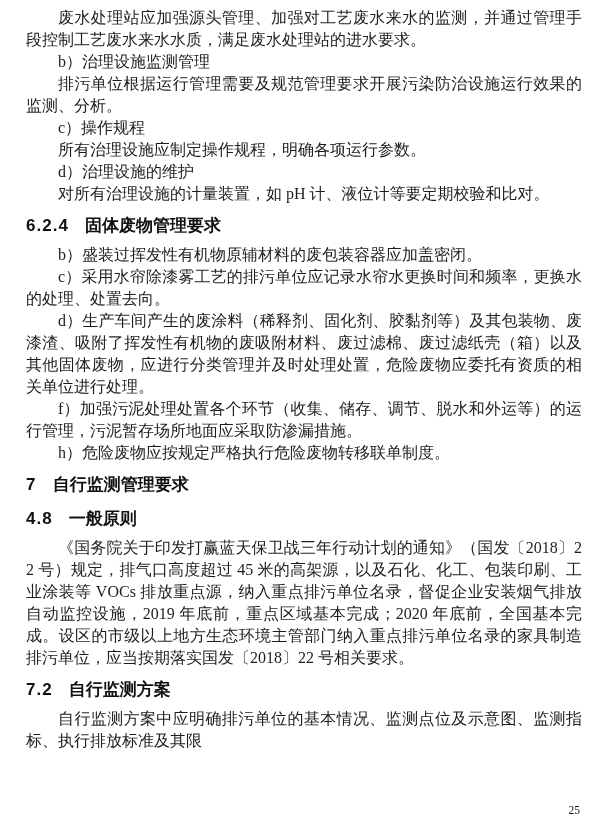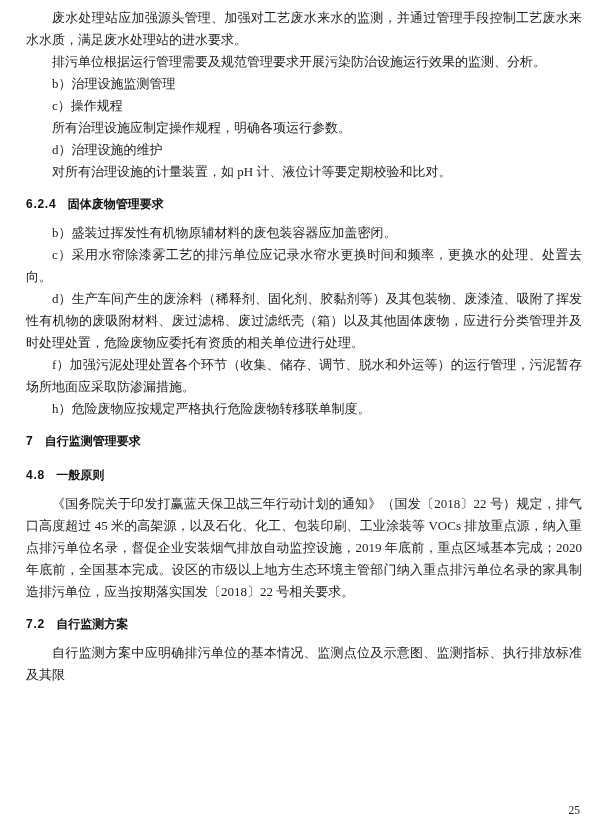--- a/index.html
+++ b/index.html
@@ -13,31 +13,31 @@
     height: 840px;
     background: #ffffff;
     box-sizing: border-box;
     padding: 7px 26px 0 26px;
     overflow: hidden;
     color: #1d1d1d;
   }
   .body-p {
     margin: 0;
     font-family: "Liberation Serif", "DejaVu Serif", serif;
-    font-size: 13px;
+    font-size: 16px;
     line-height: 22px;
     text-align: justify;
     text-indent: 2em;
     color: #1d1d1d;
     word-break: break-all;
   }
   .heading {
     font-family: "Liberation Sans", "DejaVu Sans", sans-serif;
     font-weight: bold;
-    font-size: 12px;
+    font-size: 17px;
     line-height: 18px;
     color: #111111;
     margin: 12px 0 9px 0;
   }
   .heading.chapter {
     margin: 12px 0 16px 0;
   }
   .h-num {
     display: inline-block;
     margin-right: 0.95em;
@@ -51,22 +51,22 @@
     font-size: 11.5px;
     color: #1d1d1d;
   }
 </style>
 </head>
 <body>
 
 <div class="page">
 
   <p class="body-p">废水处理站应加强源头管理、加强对工艺废水来水的监测，并通过管理手段控制工艺废水来水水质，满足废水处理站的进水要求。</p>
+  <p class="body-p">b）治理设施监测管理</p>
   <p class="body-p">排污单位根据运行管理需要及规范管理要求开展污染防治设施运行效果的监测、分析。</p>
-  <p class="body-p">b）治理设施监测管理</p>
   <p class="body-p">c）操作规程</p>
   <p class="body-p">所有治理设施应制定操作规程，明确各项运行参数。</p>
   <p class="body-p">d）治理设施的维护</p>
   <p class="body-p">对所有治理设施的计量装置，如 pH 计、液位计等要定期校验和比对。</p>
 
   <div class="heading">
     <span class="h-num">6.2.4</span><span>固体废物管理要求</span>
   </div>
 
   <p class="body-p">b）盛装过挥发性有机物原辅材料的废包装容器应加盖密闭。</p>

